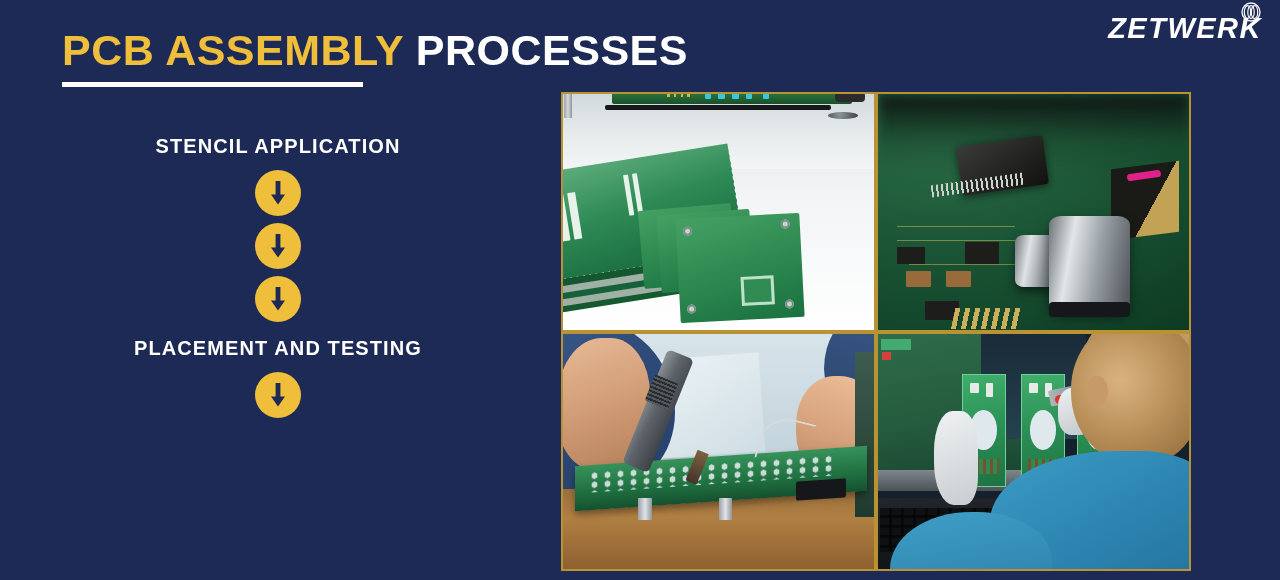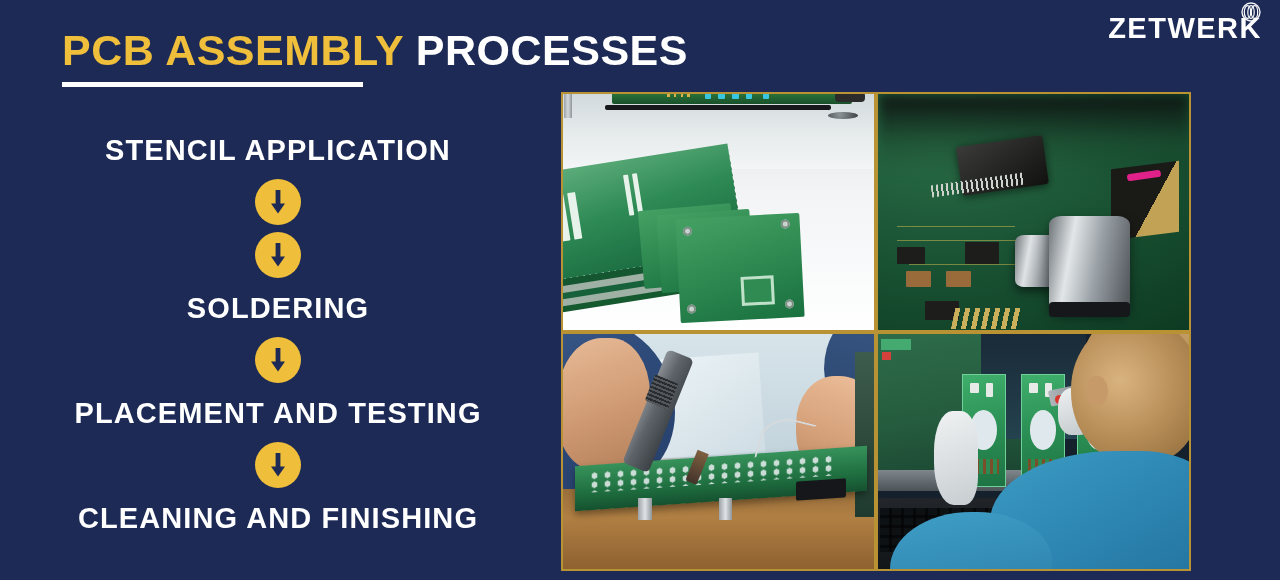--- a/index.html
+++ b/index.html
@@ -20,39 +20,39 @@
   #slide-title .gold { color:#efbe3a; }
   #slide-title .white { color:#ffffff; }
   #title-underline {
     position:absolute; left:62px; top:82px;
     width:301px; height:5px; background:#ffffff;
   }
 
   
   #brand-logo {
     position:absolute; right:18px; top:14px;
-    display:flex; align-items:flex-start;
+    display:flex; align-items:flex-start;font-style:italic;
   }
   #brand-wordmark {
     color:#ffffff; font-size:29px; font-weight:bold;
     letter-spacing:1.5px; line-height:1;
   }
   #brand-mark {
     position:absolute; right:-2px; top:-12px;
     width:26px; height:20px;
   }
 
   
   #process-steps {
     position:absolute; left:0; top:124px;
     width:556px;
     display:flex; flex-direction:column; align-items:center;
   }
   .step-label {
-    color:#ffffff; font-size:29px; font-weight:bold;
+    color:#ffffff; font-size:20px; font-weight:bold;
     letter-spacing:1.1px; text-align:center;
     white-space:nowrap; line-height:1;
     padding:12px 0 11px 0;
   }
   .step-arrow {
     width:46px; height:46px; border-radius:50%;
     background:#efbe3a;
     display:flex; align-items:center; justify-content:center;
     margin:3px 0 4px 0;
     flex:none;
@@ -399,37 +399,35 @@
     </svg>
   </div>
 
 
   <div class="step-arrow">
     <svg width="24" height="26" viewBox="0 0 24 26" aria-hidden="true">
       <path d="M9.6 1 h4.8 v13.4 h4.6 L12 24.6 L5 14.4 h4.6 Z" fill="#1c2a55"></path>
     </svg>
   </div>
 
-  <div class="step-label">SOLDERING</div>
 
   <div class="step-arrow">
     <svg width="24" height="26" viewBox="0 0 24 26" aria-hidden="true">
       <path d="M9.6 1 h4.8 v13.4 h4.6 L12 24.6 L5 14.4 h4.6 Z" fill="#1c2a55"></path>
     </svg>
   </div>
 
   <div class="step-label">PLACEMENT AND TESTING</div>
 
   <div class="step-arrow">
     <svg width="24" height="26" viewBox="0 0 24 26" aria-hidden="true">
       <path d="M9.6 1 h4.8 v13.4 h4.6 L12 24.6 L5 14.4 h4.6 Z" fill="#1c2a55"></path>
     </svg>
   </div>
 
-  <div class="step-label">CLEANING AND FINISHING</div>
 </div>
 
 <div id="photo-grid">
 
   <div class="photo ph1">
     <div class="machine">
       <div class="mach-board"></div>
       <div class="mach-bar"></div>
       <div class="pin" style="left:45%"></div>
       <div class="pin" style="left:49%"></div>

